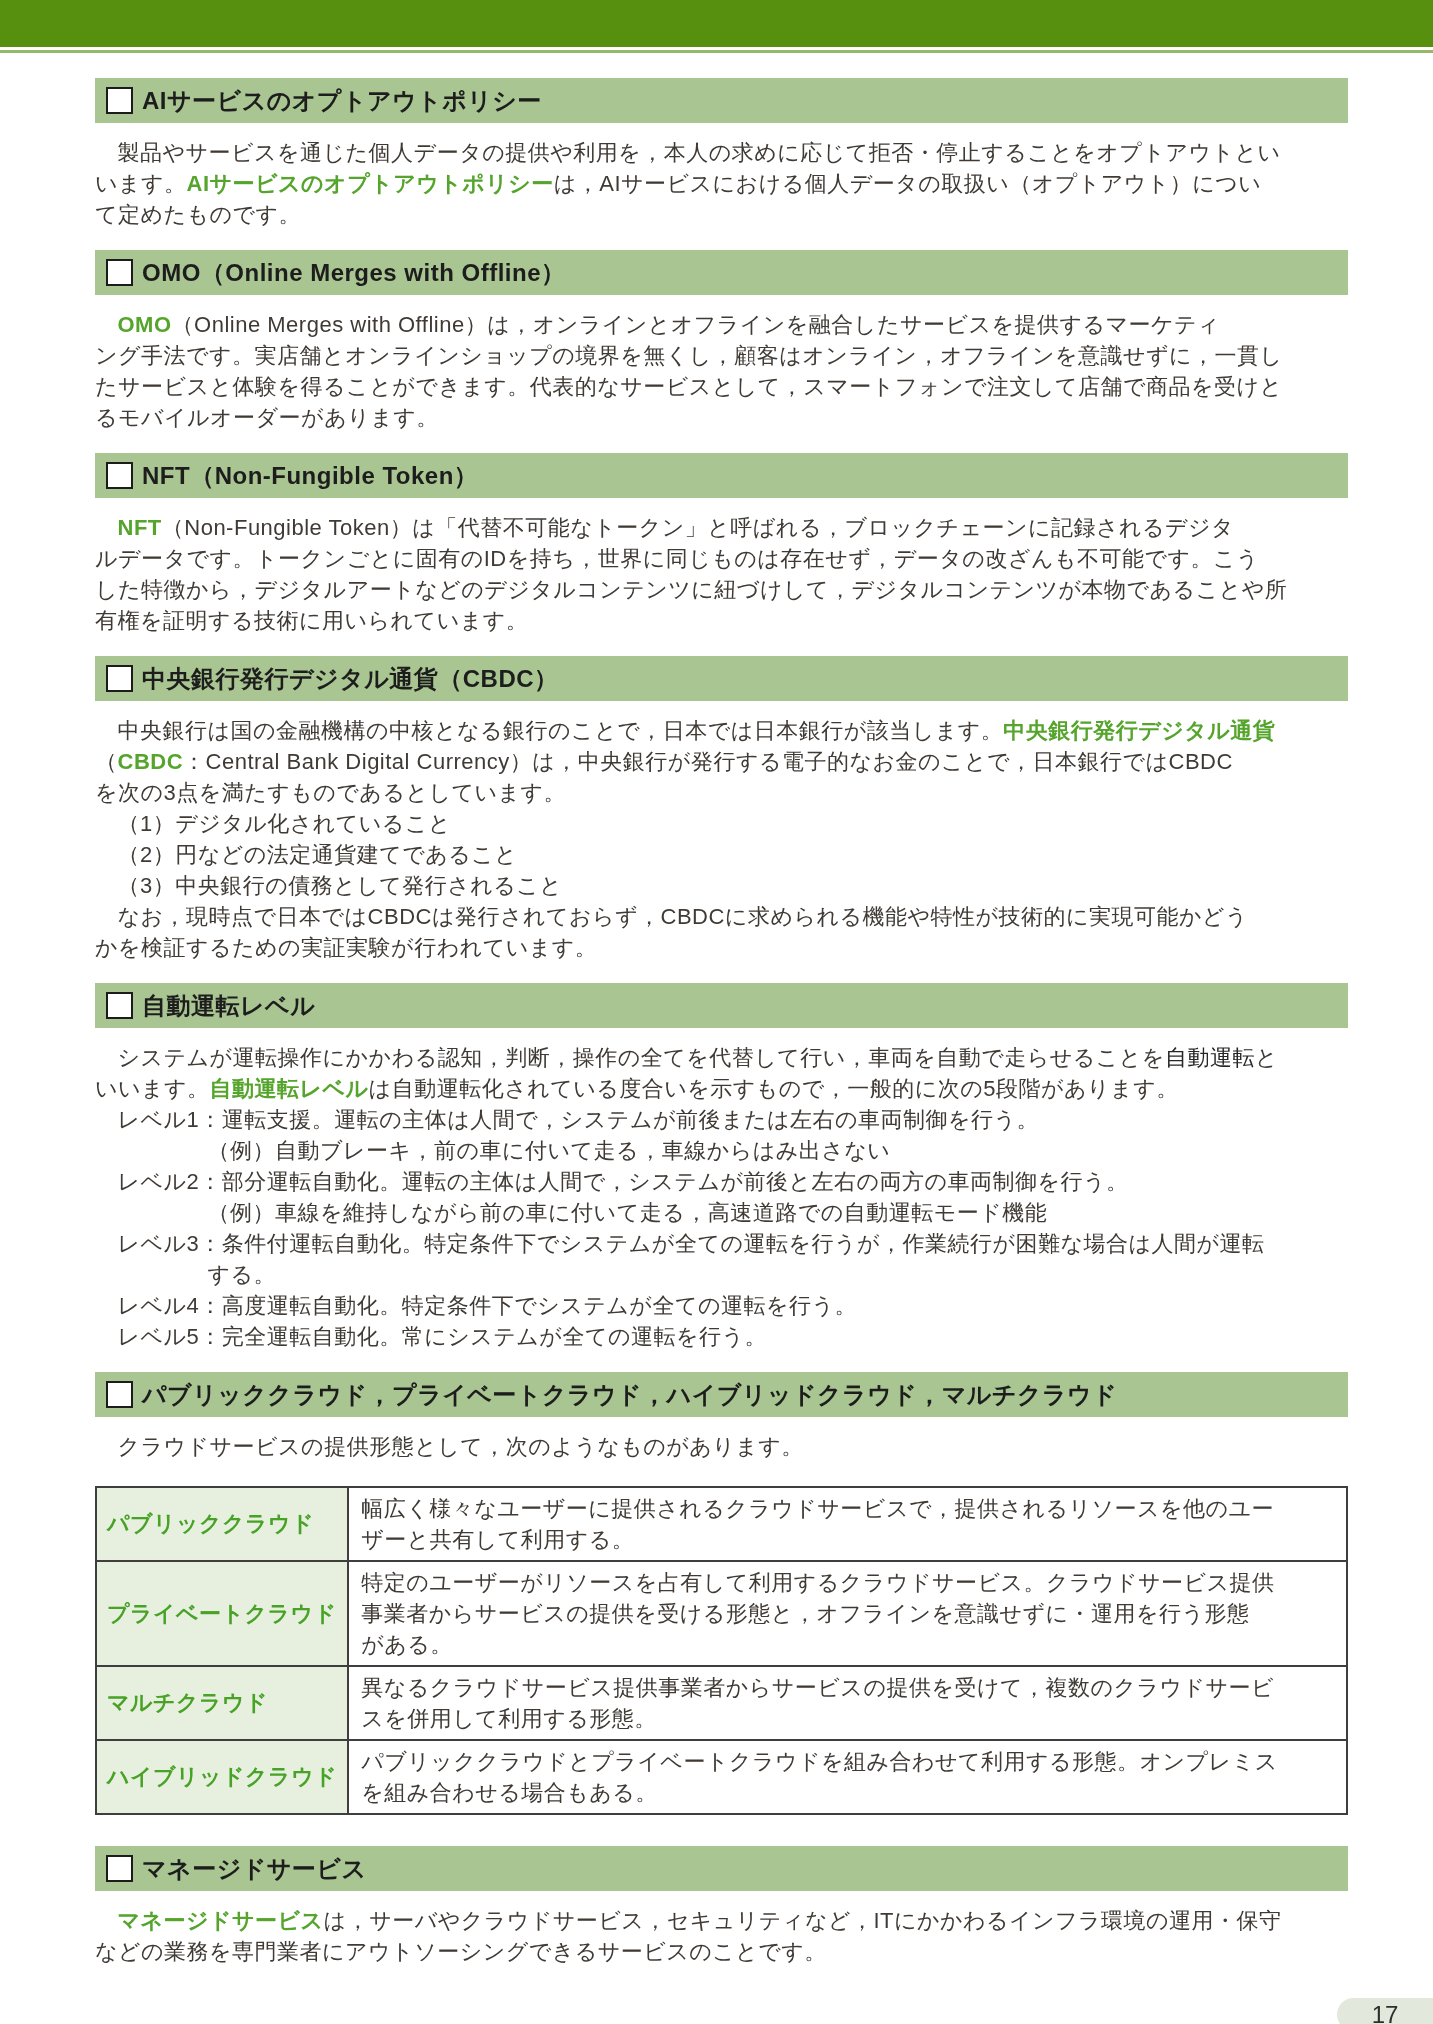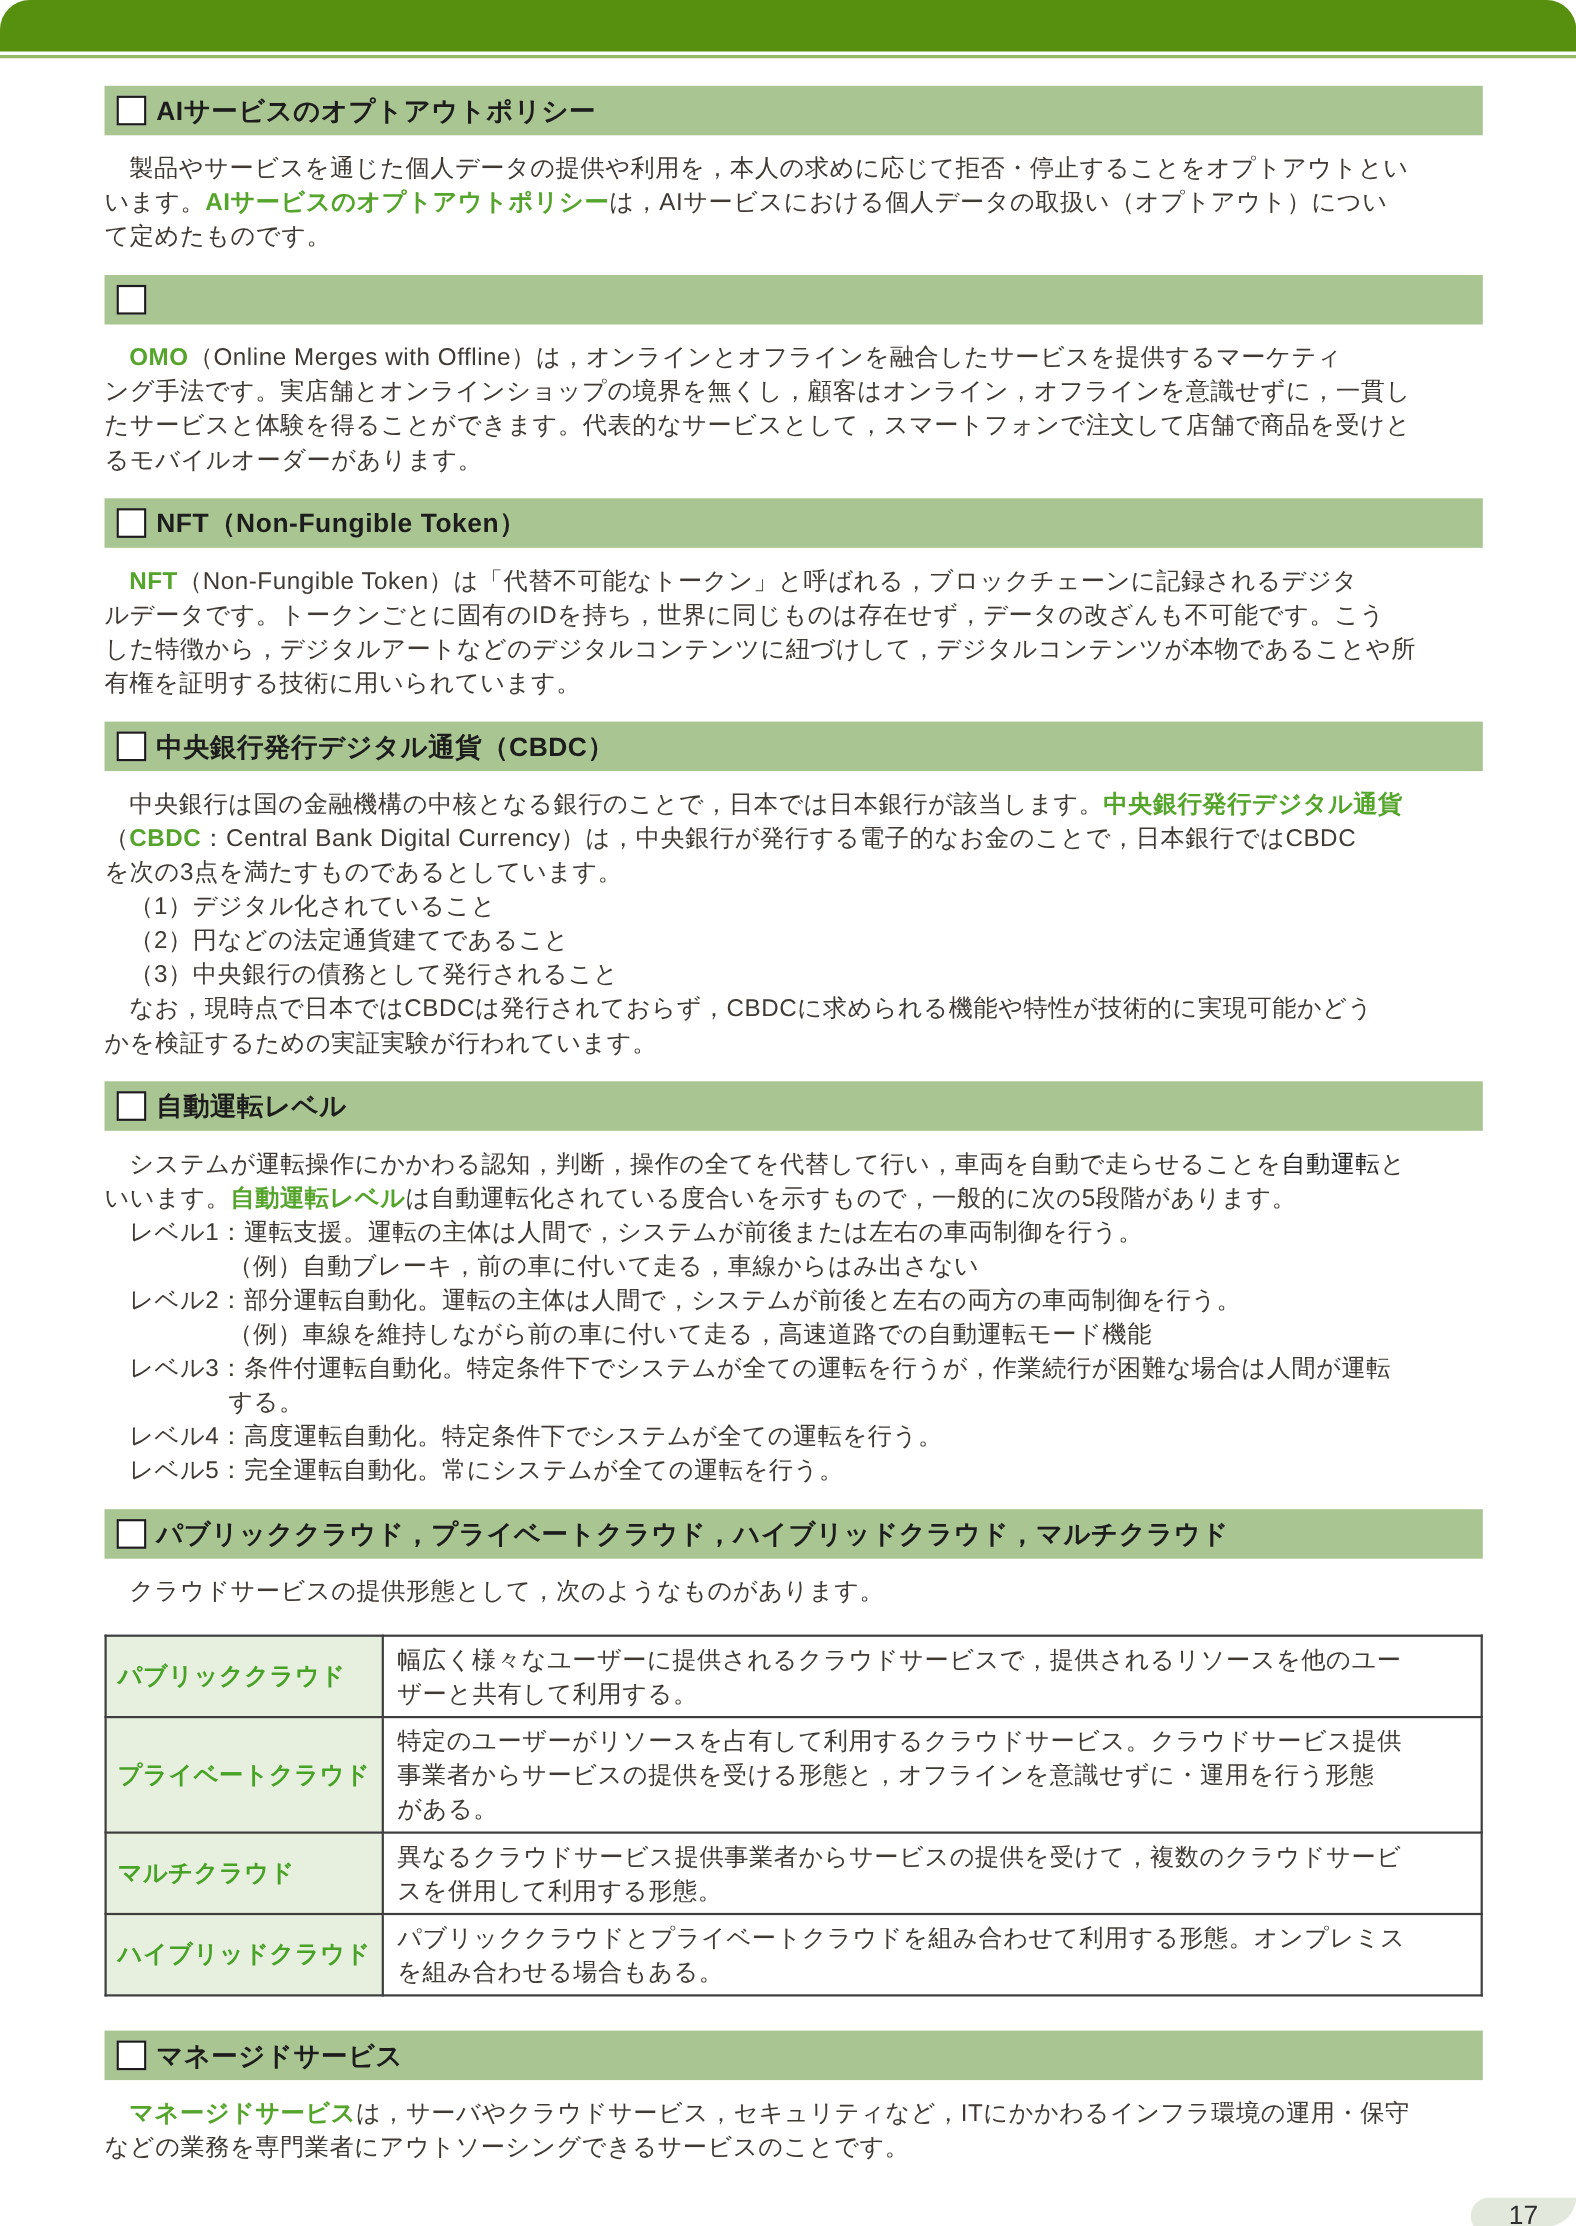--- a/index.html
+++ b/index.html
@@ -1,20 +1,19 @@
 <!DOCTYPE html>
 <html><head>
 <meta charset="utf-8">
 <style>
   html,body { margin:0; padding:0; background:#ffffff; }
   .page {
     position:relative; width:1433px; height:2024px; overflow:hidden;
     background:#ffffff;
     font-family:"Liberation Sans","DejaVu Sans",sans-serif;
-    border-radius:27px;
   }
   .topbar { height:47px; background:#57900f; }
   .topbar-gap { height:3px; background:#ffffff; }
   .topbar-line { height:3px; background:#94ba69; }
   .content { margin-left:95px; width:1253px; }
   .band {
     margin-top:20px; height:45px; background:#a9c591;
     display:flex; align-items:center; padding-left:11px; box-sizing:border-box;
   }
   .band.first { margin-top:25px; }
@@ -67,20 +66,21 @@
     <div class="band first">
       <span class="checkbox"></span>
       <span class="band-title">AIサービスのオプトアウトポリシー</span>
     </div>
     <p class="para"><span>　製品やサービスを通じた個人データの提供や利用を，本人の求めに応じて拒否・停止することをオプトアウトとい
 います。</span><span class="g">AIサービスのオプトアウトポリシー</span><span>は，AIサービスにおける個人データの取扱い（オプトアウト）につい
 て定めたものです。</span></p>
 
     <div class="band">
       <span class="checkbox"></span>
+      <span class="band-title">OMO（Online Merges with Offline）</span>
     </div>
     <p class="para"><span>　</span><span class="g">OMO</span><span>（Online Merges with Offline）は，オンラインとオフラインを融合したサービスを提供するマーケティ
 ング手法です。実店舗とオンラインショップの境界を無くし，顧客はオンライン，オフラインを意識せずに，一貫し
 たサービスと体験を得ることができます。代表的なサービスとして，スマートフォンで注文して店舗で商品を受けと
 るモバイルオーダーがあります。</span></p>
 
     <div class="band">
       <span class="checkbox"></span>
       <span class="band-title">NFT（Non-Fungible Token）</span>
     </div>

